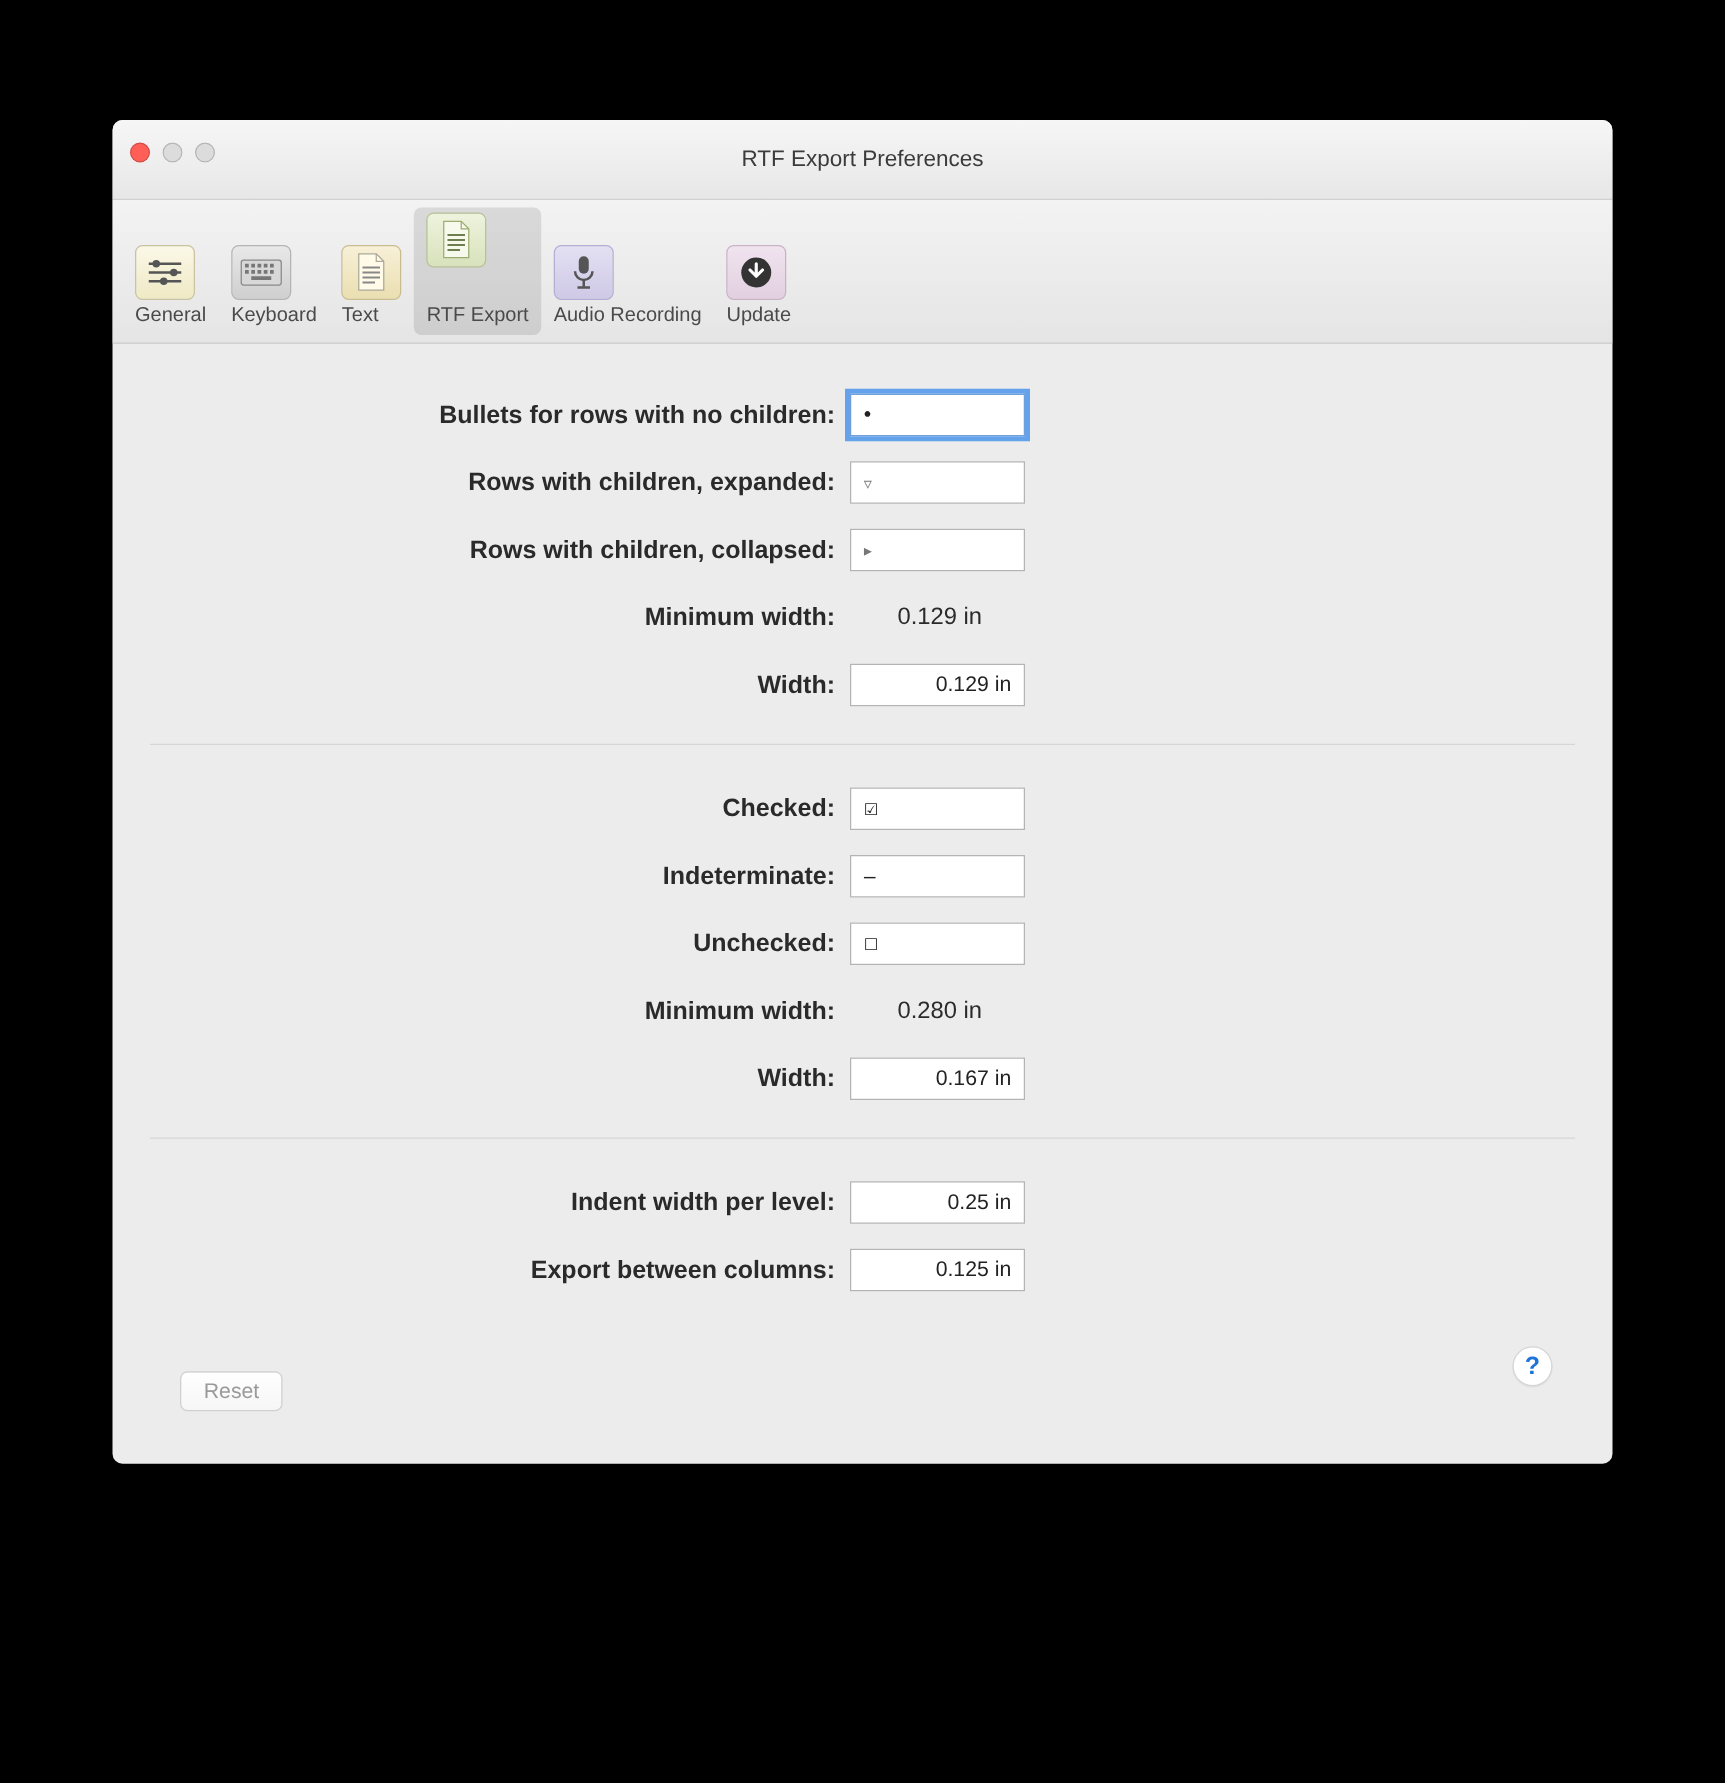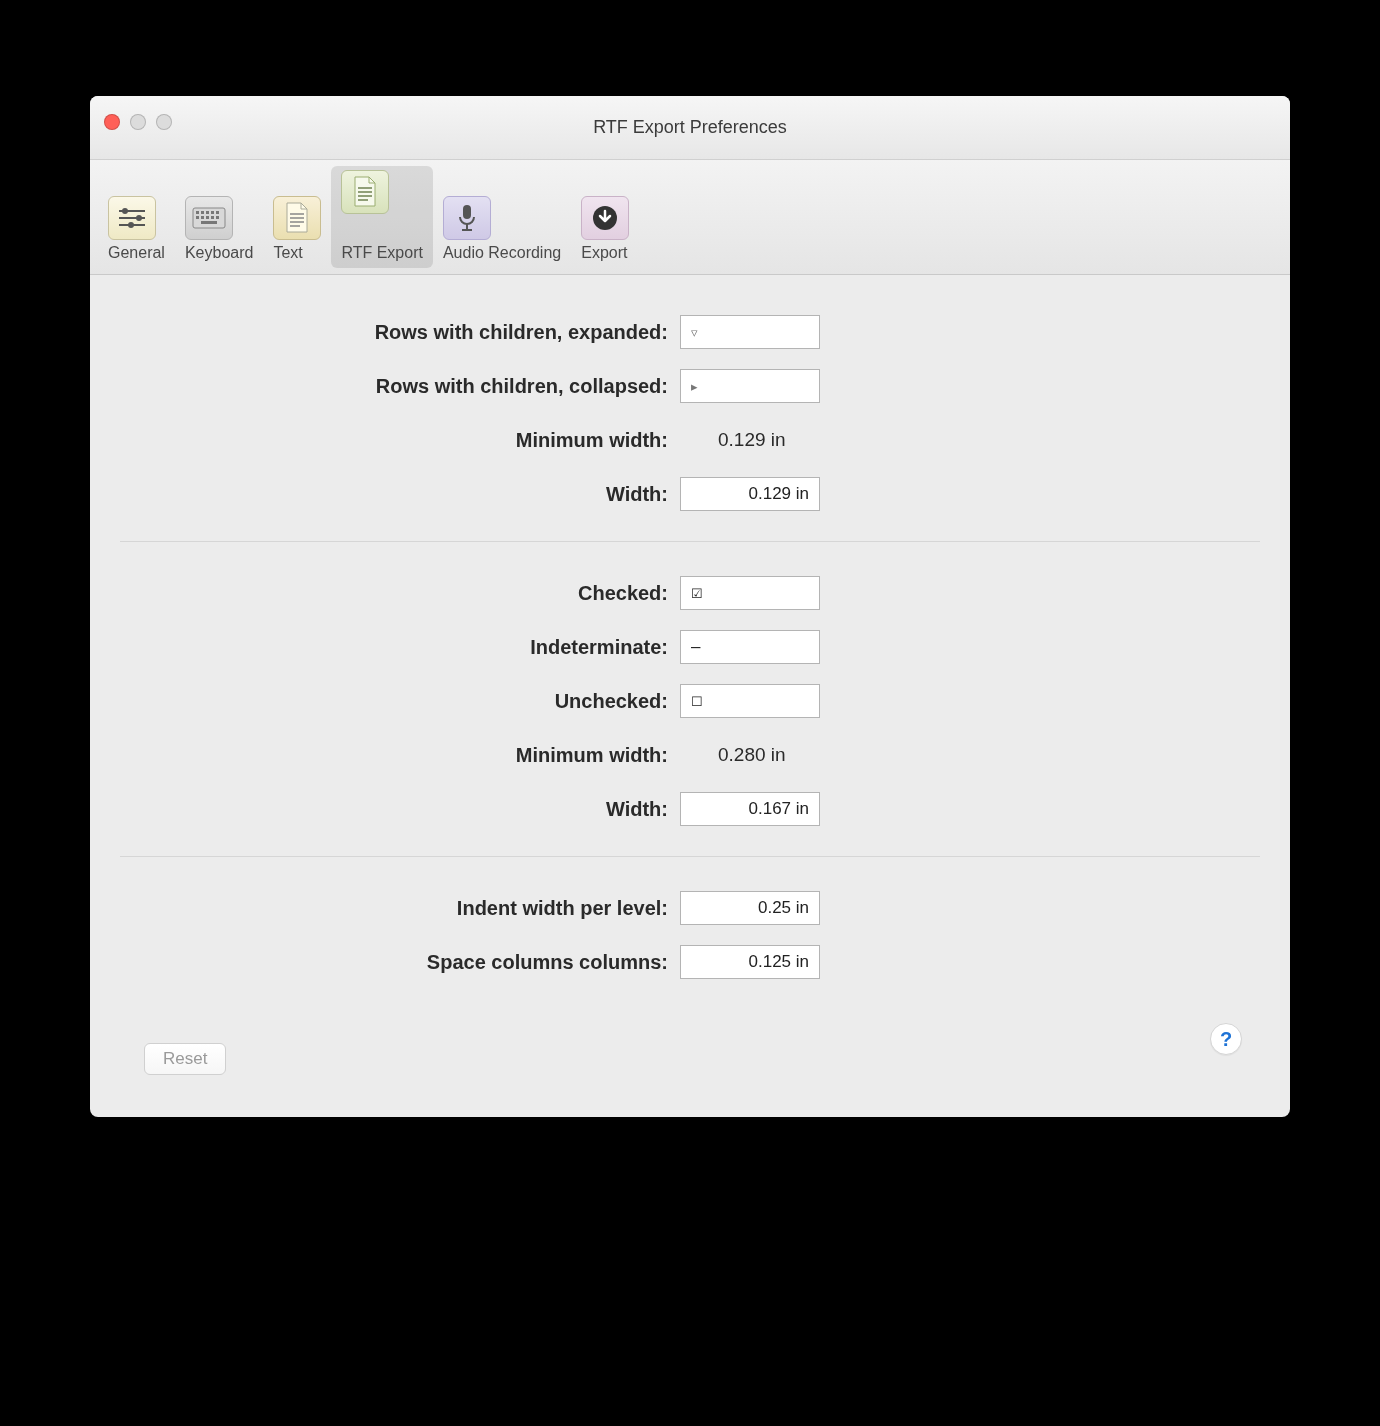--- a/index.html
+++ b/index.html
@@ -244,29 +244,35 @@
         <div class="label">Audio Recording</div>
       </div>
 
       <div class="tool">
         <div class="iconbox" style="background:linear-gradient(#f0e4ef,#e2cfe0);border:1px solid #c9b2c7;">
           <svg width="30" height="30" viewBox="0 0 30 30">
             <circle cx="15" cy="15" r="12" fill="#333"></circle>
             <path d="M15 8 v9 M10 13 l5 5 l5 -5" fill="none" stroke="#fff" stroke-width="2.5" stroke-linecap="round" stroke-linejoin="round"></path>
           </svg>
         </div>
-        <div class="label">Export</div>
+        <div class="label">Update</div>
       </div>
 
     </div>
 
     <div class="content">
       <div class="form">
 
         <div class="row">
+          <div class="lbl">Bullets for rows with no children:</div>
+          <div class="val">
+              <input class="tf symbol focused" value="•" style="">
+            </div>
+        </div>
+        <div class="row">
           <div class="lbl">Rows with children, expanded:</div>
           <div class="val">
               <input class="tf symbol" style="color: rgb(119, 119, 119); font-size: 13px;" value="▿">
             </div>
         </div>
         <div class="row">
           <div class="lbl">Rows with children, collapsed:</div>
           <div class="val">
               <input class="tf symbol" style="color: rgb(119, 119, 119); font-size: 13px;" value="▸">
             </div>
@@ -319,21 +325,21 @@
 
         <hr class="sep">
 
         <div class="row">
           <div class="lbl">Indent width per level:</div>
           <div class="val">
               <input class="tf" value="0.25 in" style="">
             </div>
         </div>
         <div class="row">
-          <div class="lbl">Space columns columns:</div>
+          <div class="lbl">Export between columns:</div>
           <div class="val">
               <input class="tf" value="0.125 in" style="">
             </div>
         </div>
 
       </div>
 
       <div class="footer">
         <button class="btn">Reset</button>
         <div class="help">?</div>

